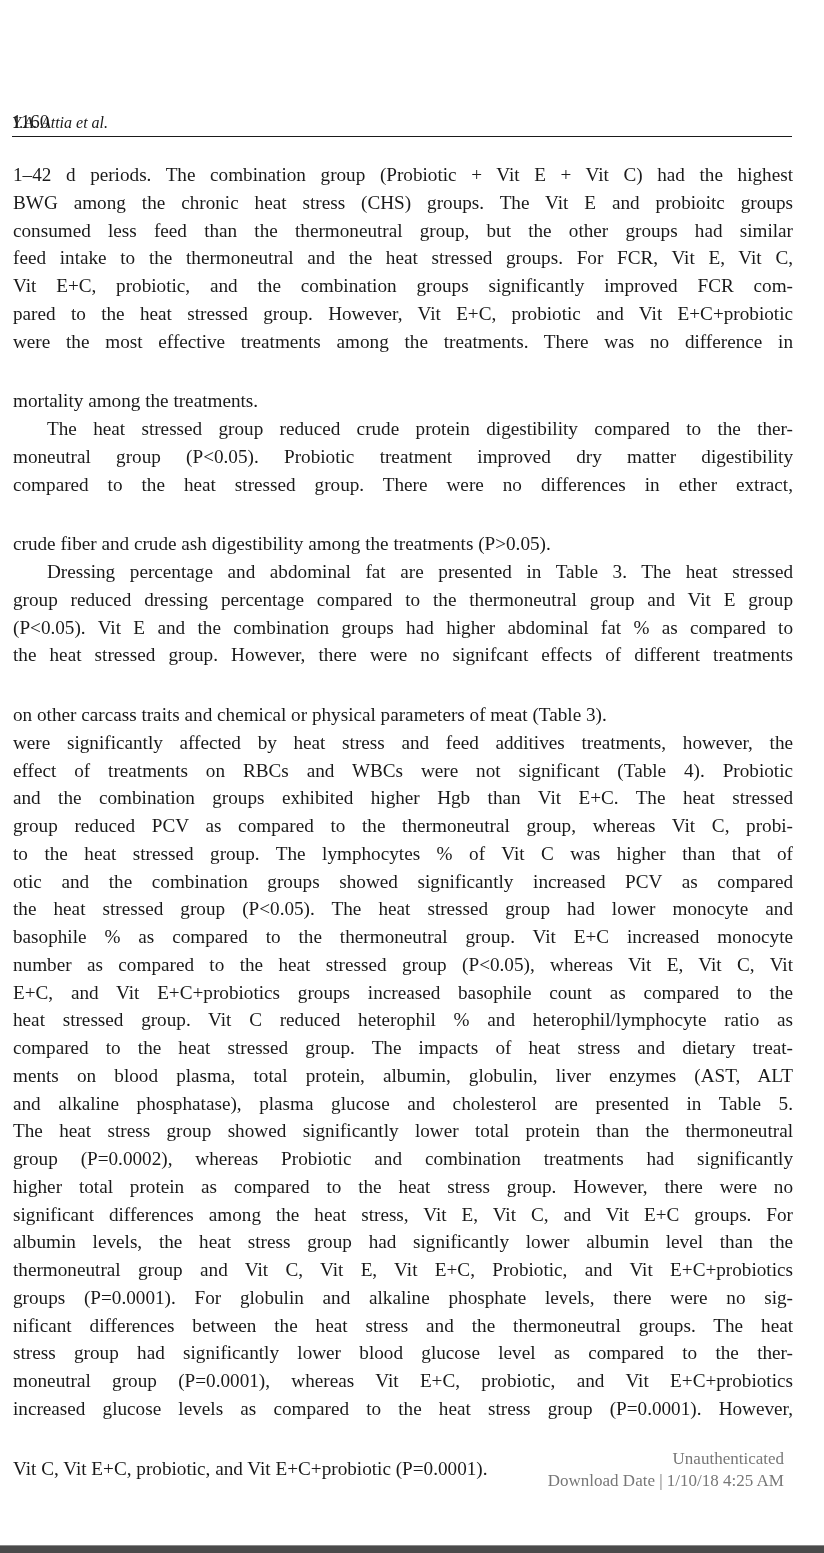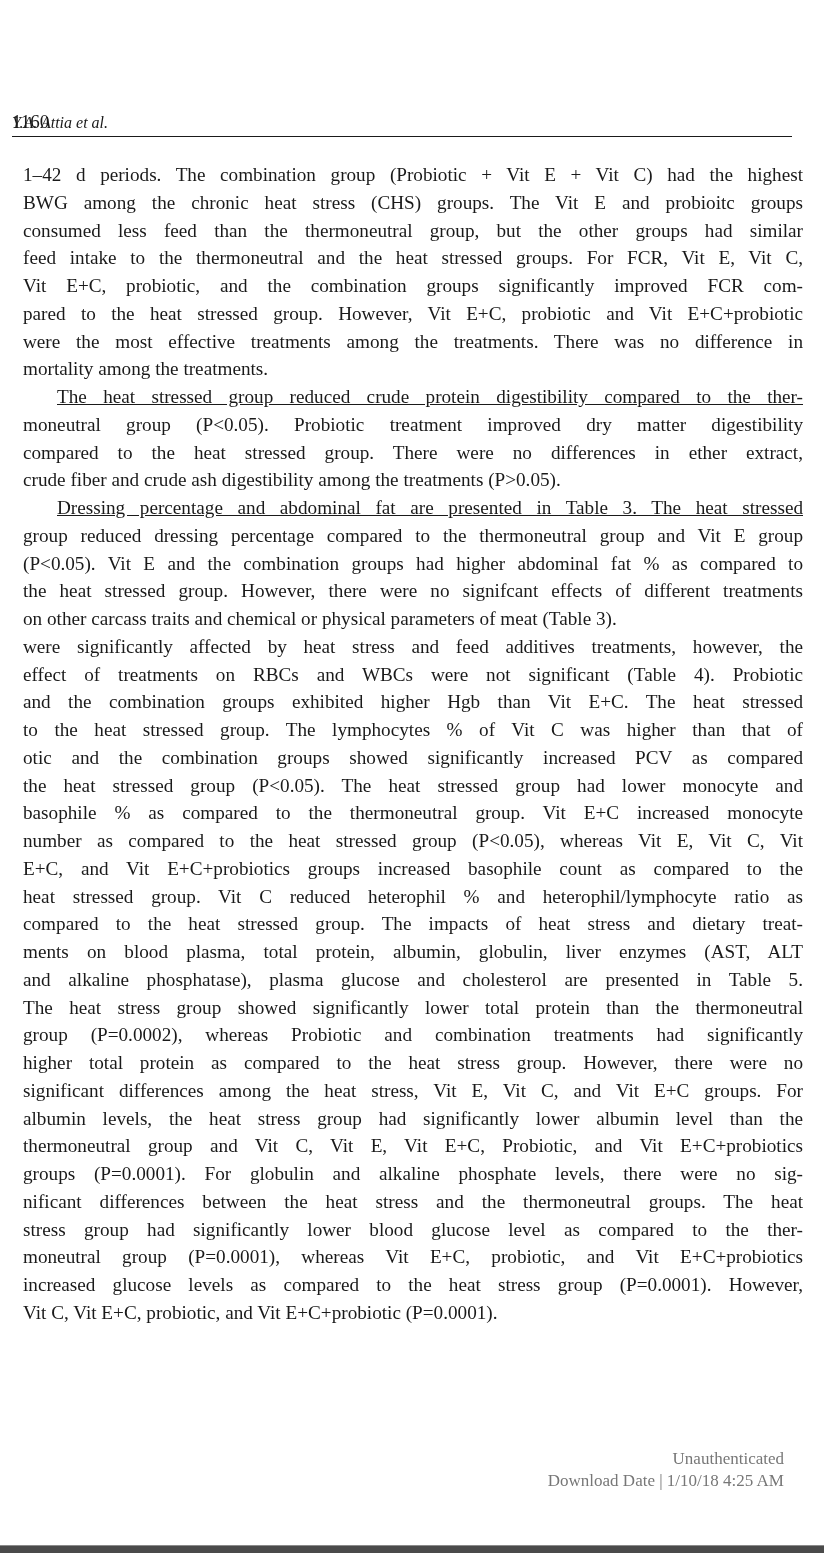--- a/index.html
+++ b/index.html
@@ -35,40 +35,40 @@
     left: 0;
     width: 780px;
     top: 2px;
     text-align: left;
     font-size: 16px;
     font-style: italic;
     line-height: 22px;
   }
   .body-text {
     position: absolute;
-    left: 23px;
+    left: 13px;
     top: 161px;
     width: 780px;
   }
   .line {
     display: block;
     height: 27.75px;
     font-size: 19.2px;
     line-height: 27.75px;
     text-align: justify;
     text-align-last: justify;
     white-space: nowrap;
     overflow: visible;
   }
   .line.last {
     text-align-last: left;
+    margin-top: 32px;
   }
   .line.indent {
     text-indent: 34px;
-    text-decoration: underline;
   }
   .watermark {
     position: absolute;
     right: 40px;
     top: 1448px;
     text-align: right;
     font-family: Liberation Serif, serif;
     color: #777777;
     font-size: 17px;
     line-height: 22px;
@@ -112,20 +112,21 @@
       <span class="line indent">Dressing percentage and abdominal fat are presented in Table 3. The heat stressed</span>
       <span class="line">group reduced dressing percentage compared to the thermoneutral group and Vit E group</span>
       <span class="line">(P&lt;0.05). Vit E and the combination groups had higher abdominal fat % as compared to</span>
       <span class="line">the heat stressed group. However, there were no signifcant effects of different treatments</span>
       <span class="line last">on other carcass traits and chemical or physical parameters of meat (Table 3).</span>
     </div>
     <div>
       <span class="line">were significantly affected by heat stress and feed additives treatments, however, the</span>
       <span class="line">effect of treatments on RBCs and WBCs were not significant (Table 4). Probiotic</span>
       <span class="line">and the combination groups exhibited higher Hgb than Vit E+C. The heat stressed</span>
+      <span class="line">group reduced PCV as compared to the thermoneutral group, whereas Vit C, probi-</span>
       <span class="line">to the heat stressed group. The lymphocytes % of Vit C was higher than that of</span>
       <span class="line">otic and the combination groups showed significantly increased PCV as compared</span>
       <span class="line">the heat stressed group (P&lt;0.05). The heat stressed group had lower monocyte and</span>
       <span class="line">basophile % as compared to the thermoneutral group. Vit E+C increased monocyte</span>
       <span class="line">number as compared to the heat stressed group (P&lt;0.05), whereas Vit E, Vit C, Vit</span>
       <span class="line">E+C, and Vit E+C+probiotics groups increased basophile count as compared to the</span>
       <span class="line">heat stressed group. Vit C reduced heterophil % and heterophil/lymphocyte ratio as</span>
       <span class="line">compared to the heat stressed group. The impacts of heat stress and dietary treat-</span>
       <span class="line">ments on blood plasma, total protein, albumin, globulin, liver enzymes (AST, ALT</span>
       <span class="line">and alkaline phosphatase), plasma glucose and cholesterol are presented in Table 5.</span>

